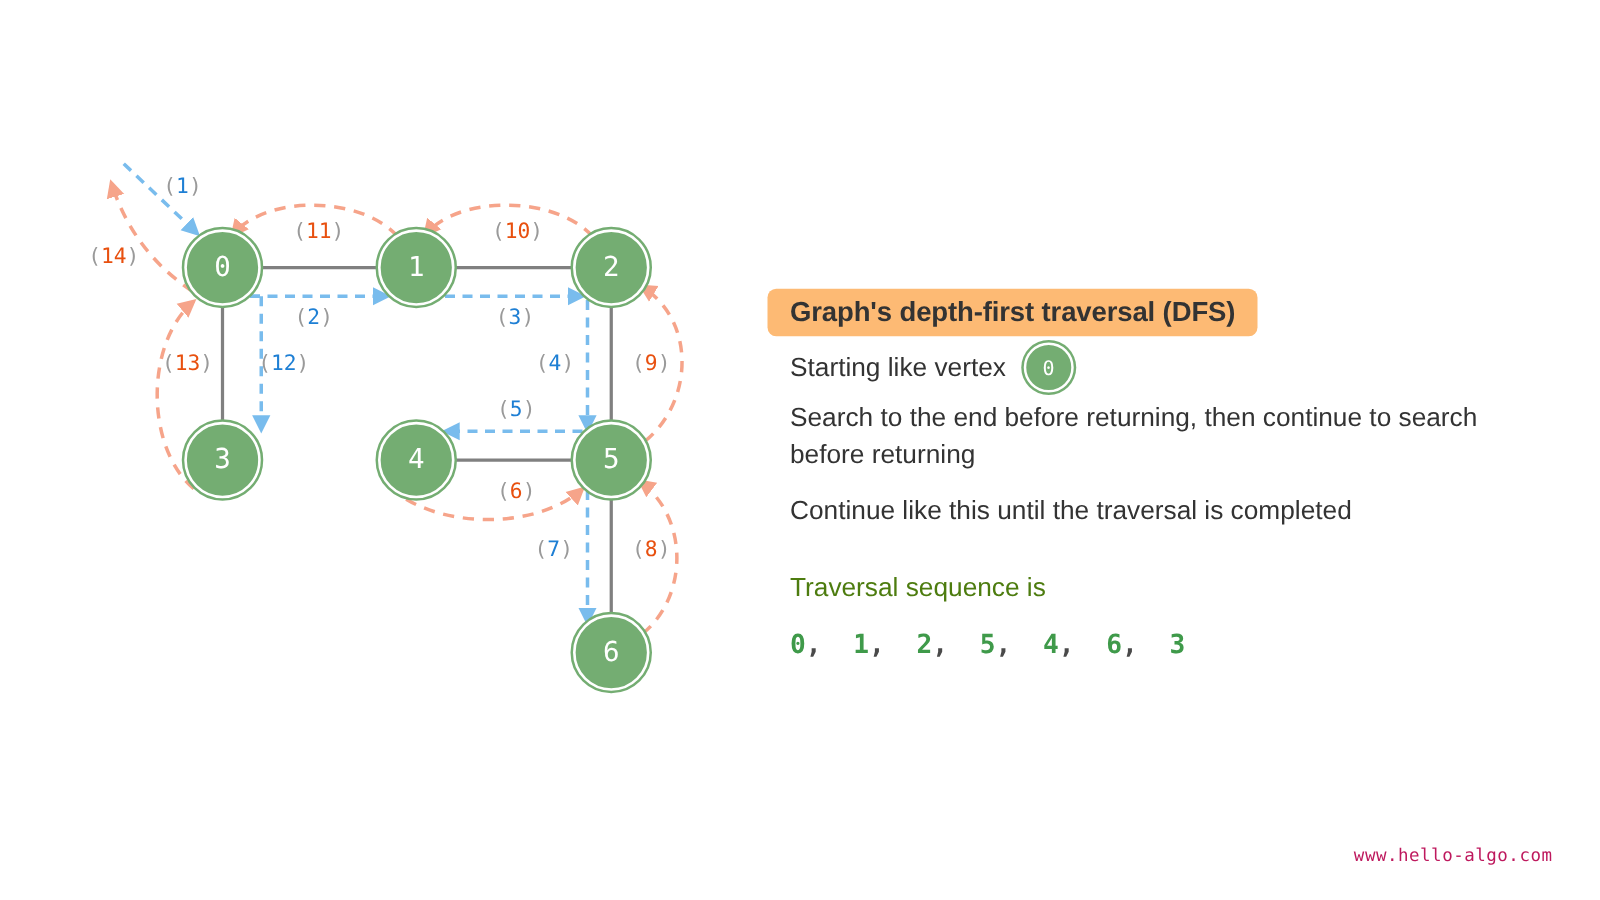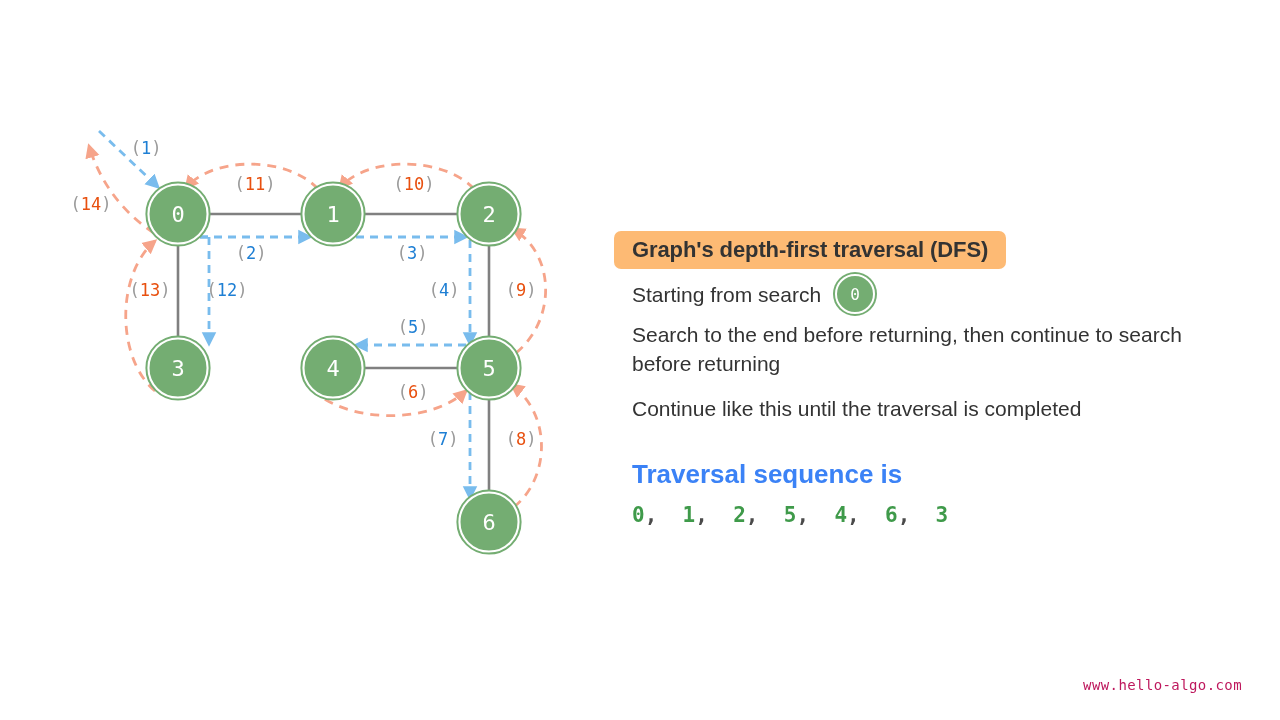--- a/index.html
+++ b/index.html
@@ -108,23 +108,23 @@
     flex: 0 0 auto;
   }
 
   #line-search { top: 320px; width: 560px; }
   #line-continue { top: 394px; width: 600px; white-space: nowrap; }
 
   #seq-heading {
     position: absolute;
     left: 18px;
     top: 459px;
-    font-size: 26px;
-    font-weight: bold;
-    color: #3b82f6;
+    font-size: 21px;
+    font-weight: normal;
+    color: #4d7c0f;
   }
 
   #seq-values {
     position: absolute;
     left: 18px;
     top: 503px;
     font-family: "DejaVu Sans Mono", monospace;
     font-size: 21px;
     font-weight: bold;
     color: #4a4a4a;
@@ -263,21 +263,21 @@
   </svg>
 </div>
 
 <div id="text-panel">
 
   <div id="title-banner">
     <span class="title-text">Graph's depth-first traversal (DFS)</span>
   </div>
 
   <div class="body-line" id="line-start">
-    <span>Starting from search</span>
+    <span>Starting like vertex</span>
     <span class="inline-vertex">0</span>
   </div>
 
   <div class="body-line" id="line-continue">Continue like this until the traversal is completed</div>
 
   <div class="body-line" id="line-search">Search to the end before returning, then continue to search before returning</div>
 
   <div id="seq-heading">Traversal sequence is</div>
 
   <div id="seq-values"><span class="seq-num">0</span><span class="seq-sep">,  </span><span class="seq-num">1</span><span class="seq-sep">,  </span><span class="seq-num">2</span><span class="seq-sep">,  </span><span class="seq-num">5</span><span class="seq-sep">,  </span><span class="seq-num">4</span><span class="seq-sep">,  </span><span class="seq-num">6</span><span class="seq-sep">,  </span><span class="seq-num">3</span></div>

